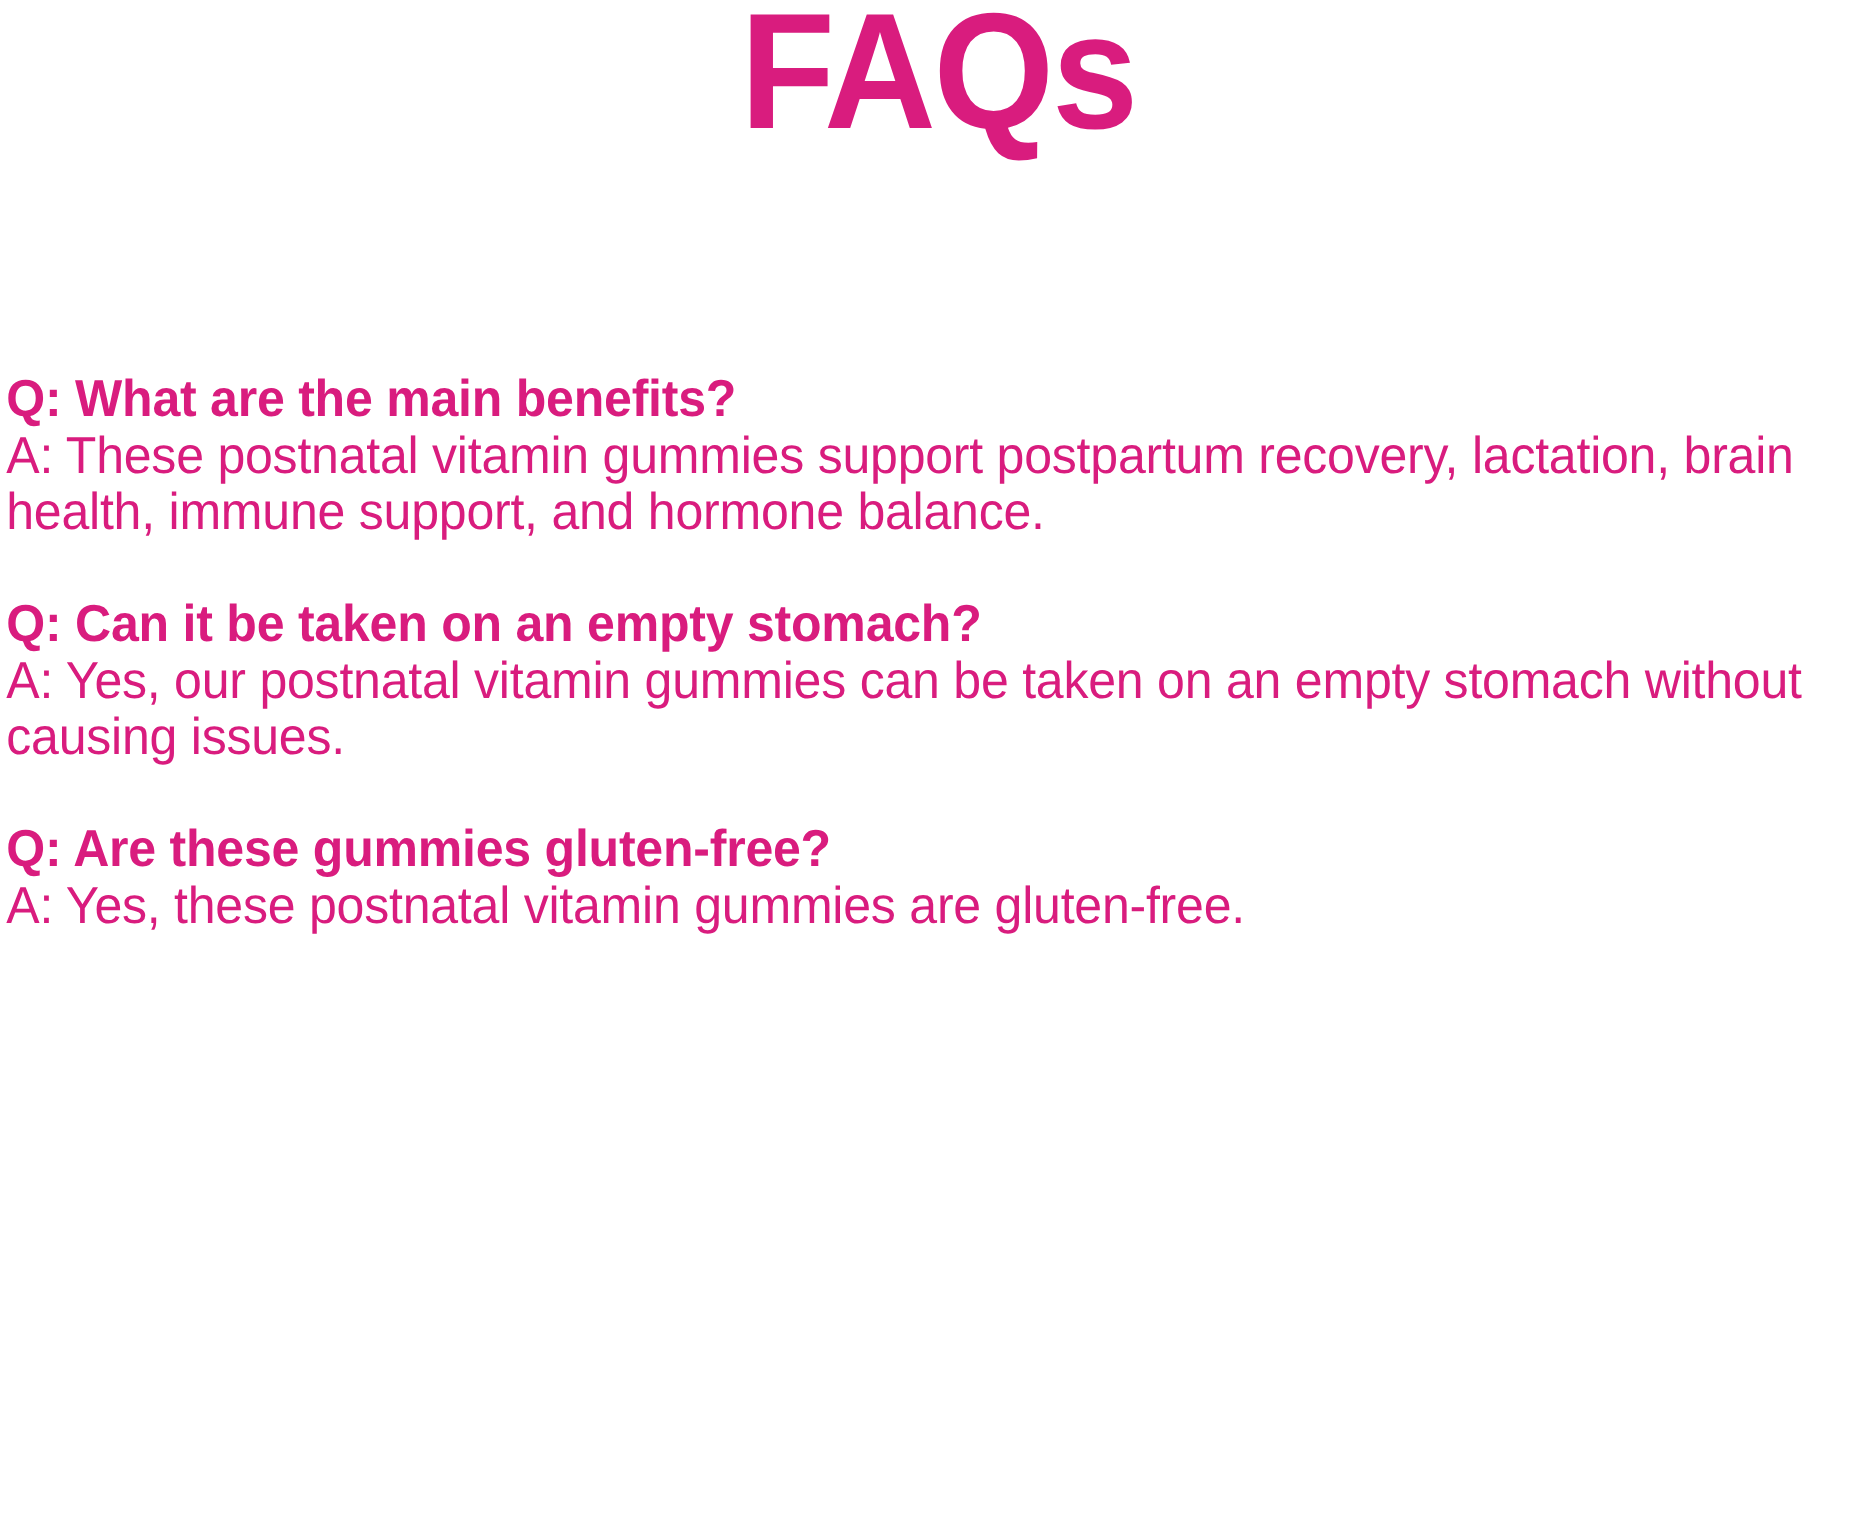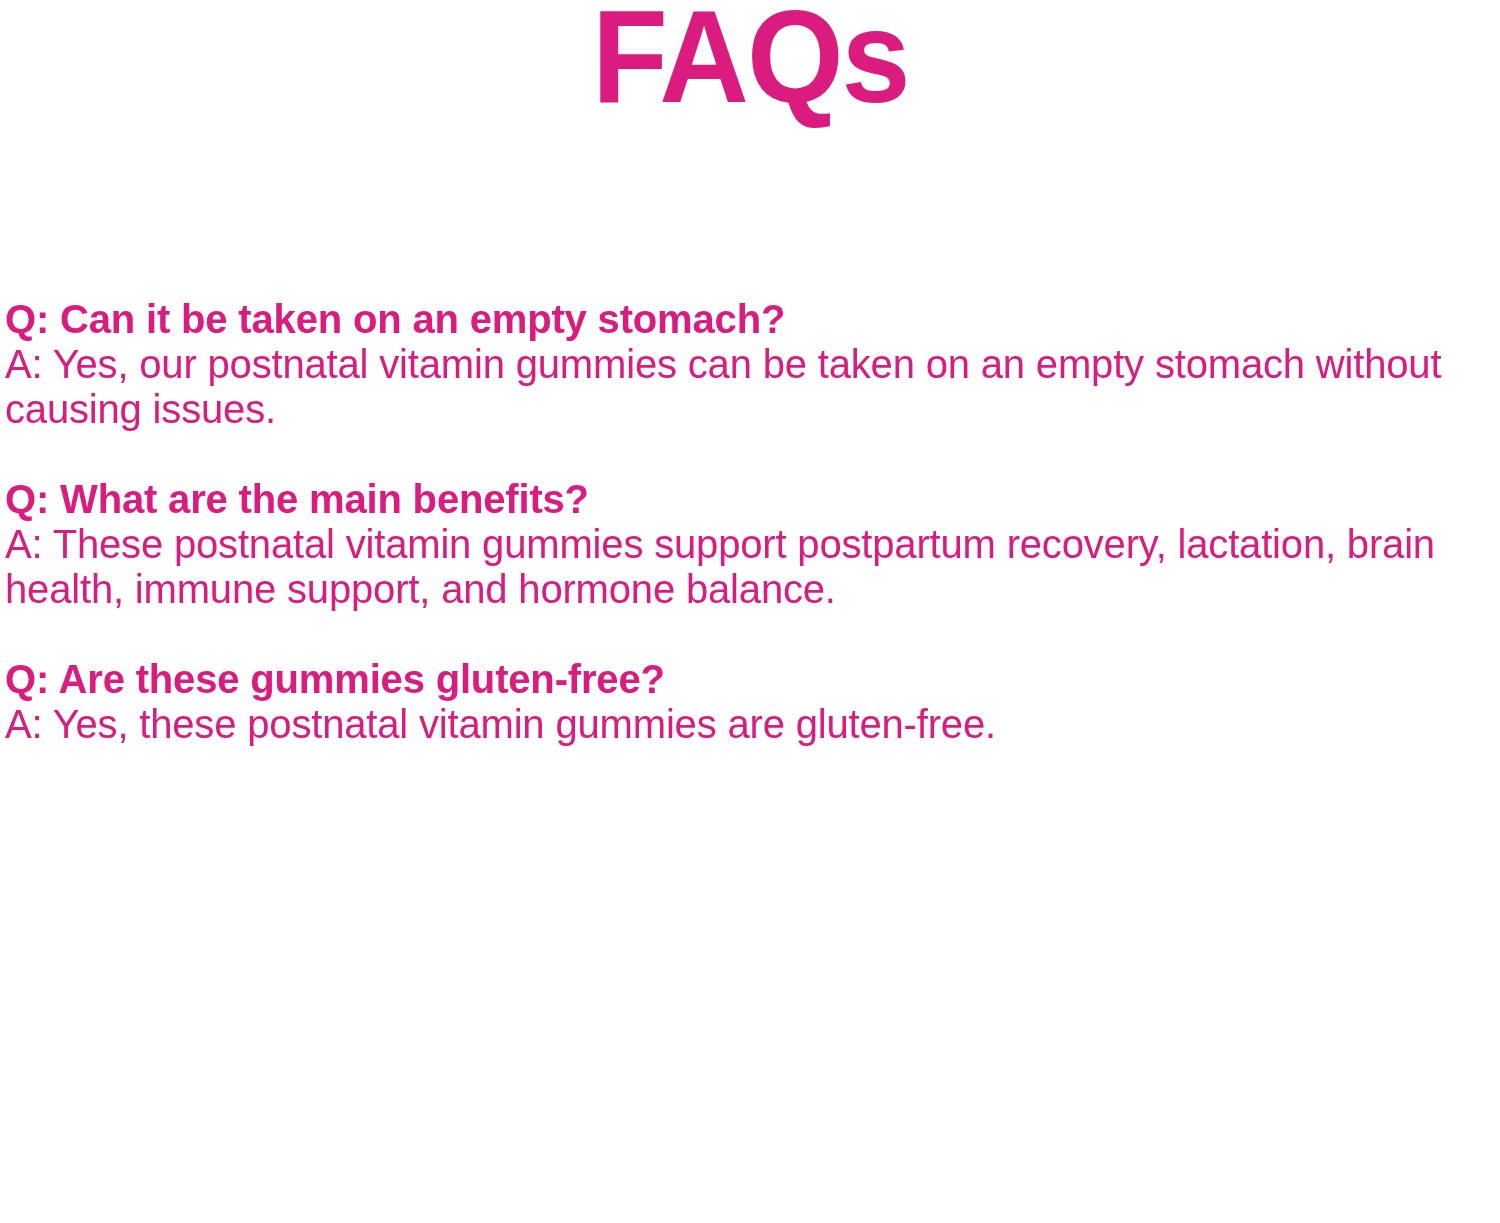--- a/index.html
+++ b/index.html
@@ -78,27 +78,27 @@
 
 <div class="page" style="background: rgb(255, 255, 255); padding-left: 36px;">
 
   <div class="title-wrap">
     <div class="title" style="color: rgb(217, 28, 126);">FAQs</div>
   </div>
 
   <div class="faq">
 
     <div class="faq-block">
-      <div class="q" style="color: rgb(217, 28, 126);">Q: Can it be taken on an empty stomach?</div>
-      <div class="a" style="color: rgb(217, 28, 126);">A: Yes, our postnatal vitamin gummies can be taken on an empty stomach without causing issues.</div>
+      <div class="q" style="color: rgb(217, 28, 126);">Q: What are the main benefits?</div>
+      <div class="a" style="color: rgb(217, 28, 126);">A: These postnatal vitamin gummies support postpartum recovery, lactation, brain health, immune support, and hormone balance.</div>
     </div>
 
     <div class="faq-block">
-      <div class="q" style="color: rgb(217, 28, 126);">Q: What are the main benefits?</div>
-      <div class="a" style="color: rgb(217, 28, 126);">A: These postnatal vitamin gummies support postpartum recovery, lactation, brain health, immune support, and hormone balance.</div>
+      <div class="q" style="color: rgb(217, 28, 126);">Q: Can it be taken on an empty stomach?</div>
+      <div class="a" style="color: rgb(217, 28, 126);">A: Yes, our postnatal vitamin gummies can be taken on an empty stomach without causing issues.</div>
     </div>
 
 
     <div class="faq-block">
       <div class="q" style="color: rgb(217, 28, 126);">Q: Are these gummies gluten-free?</div>
       <div class="a" style="color: rgb(217, 28, 126);">A: Yes, these postnatal vitamin gummies are gluten-free.</div>
     </div>
 
   </div>
 </div>

